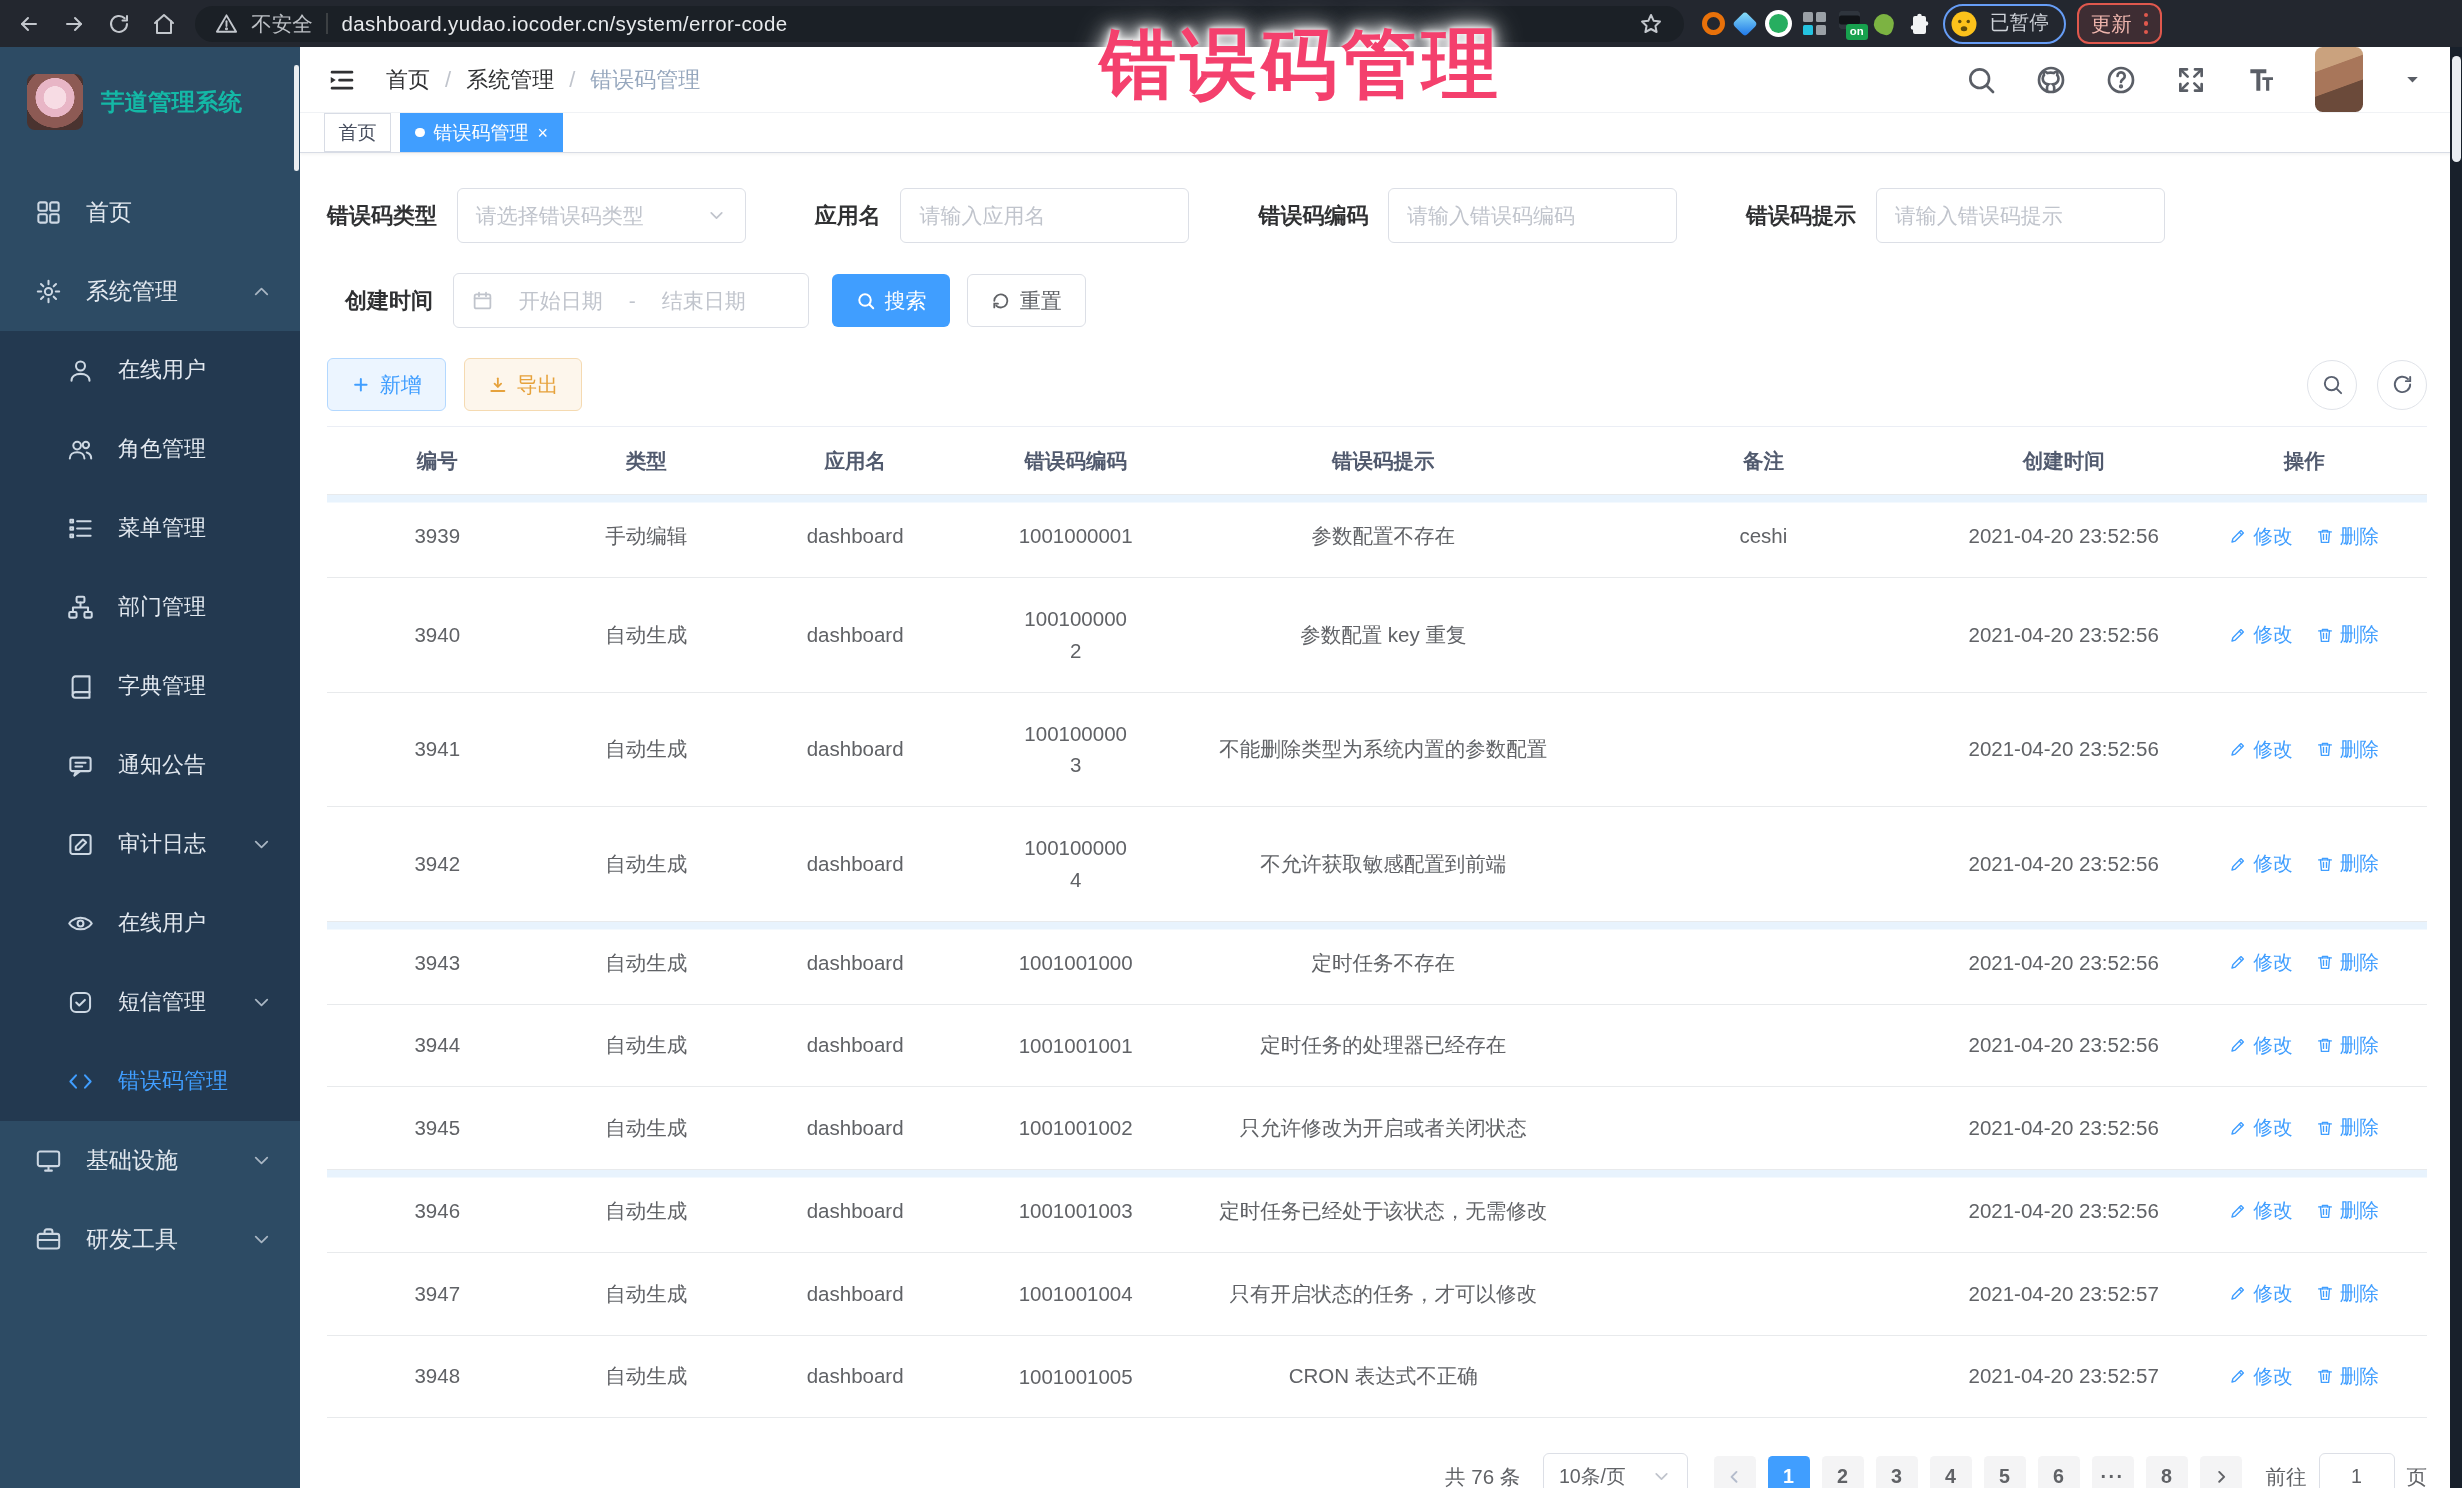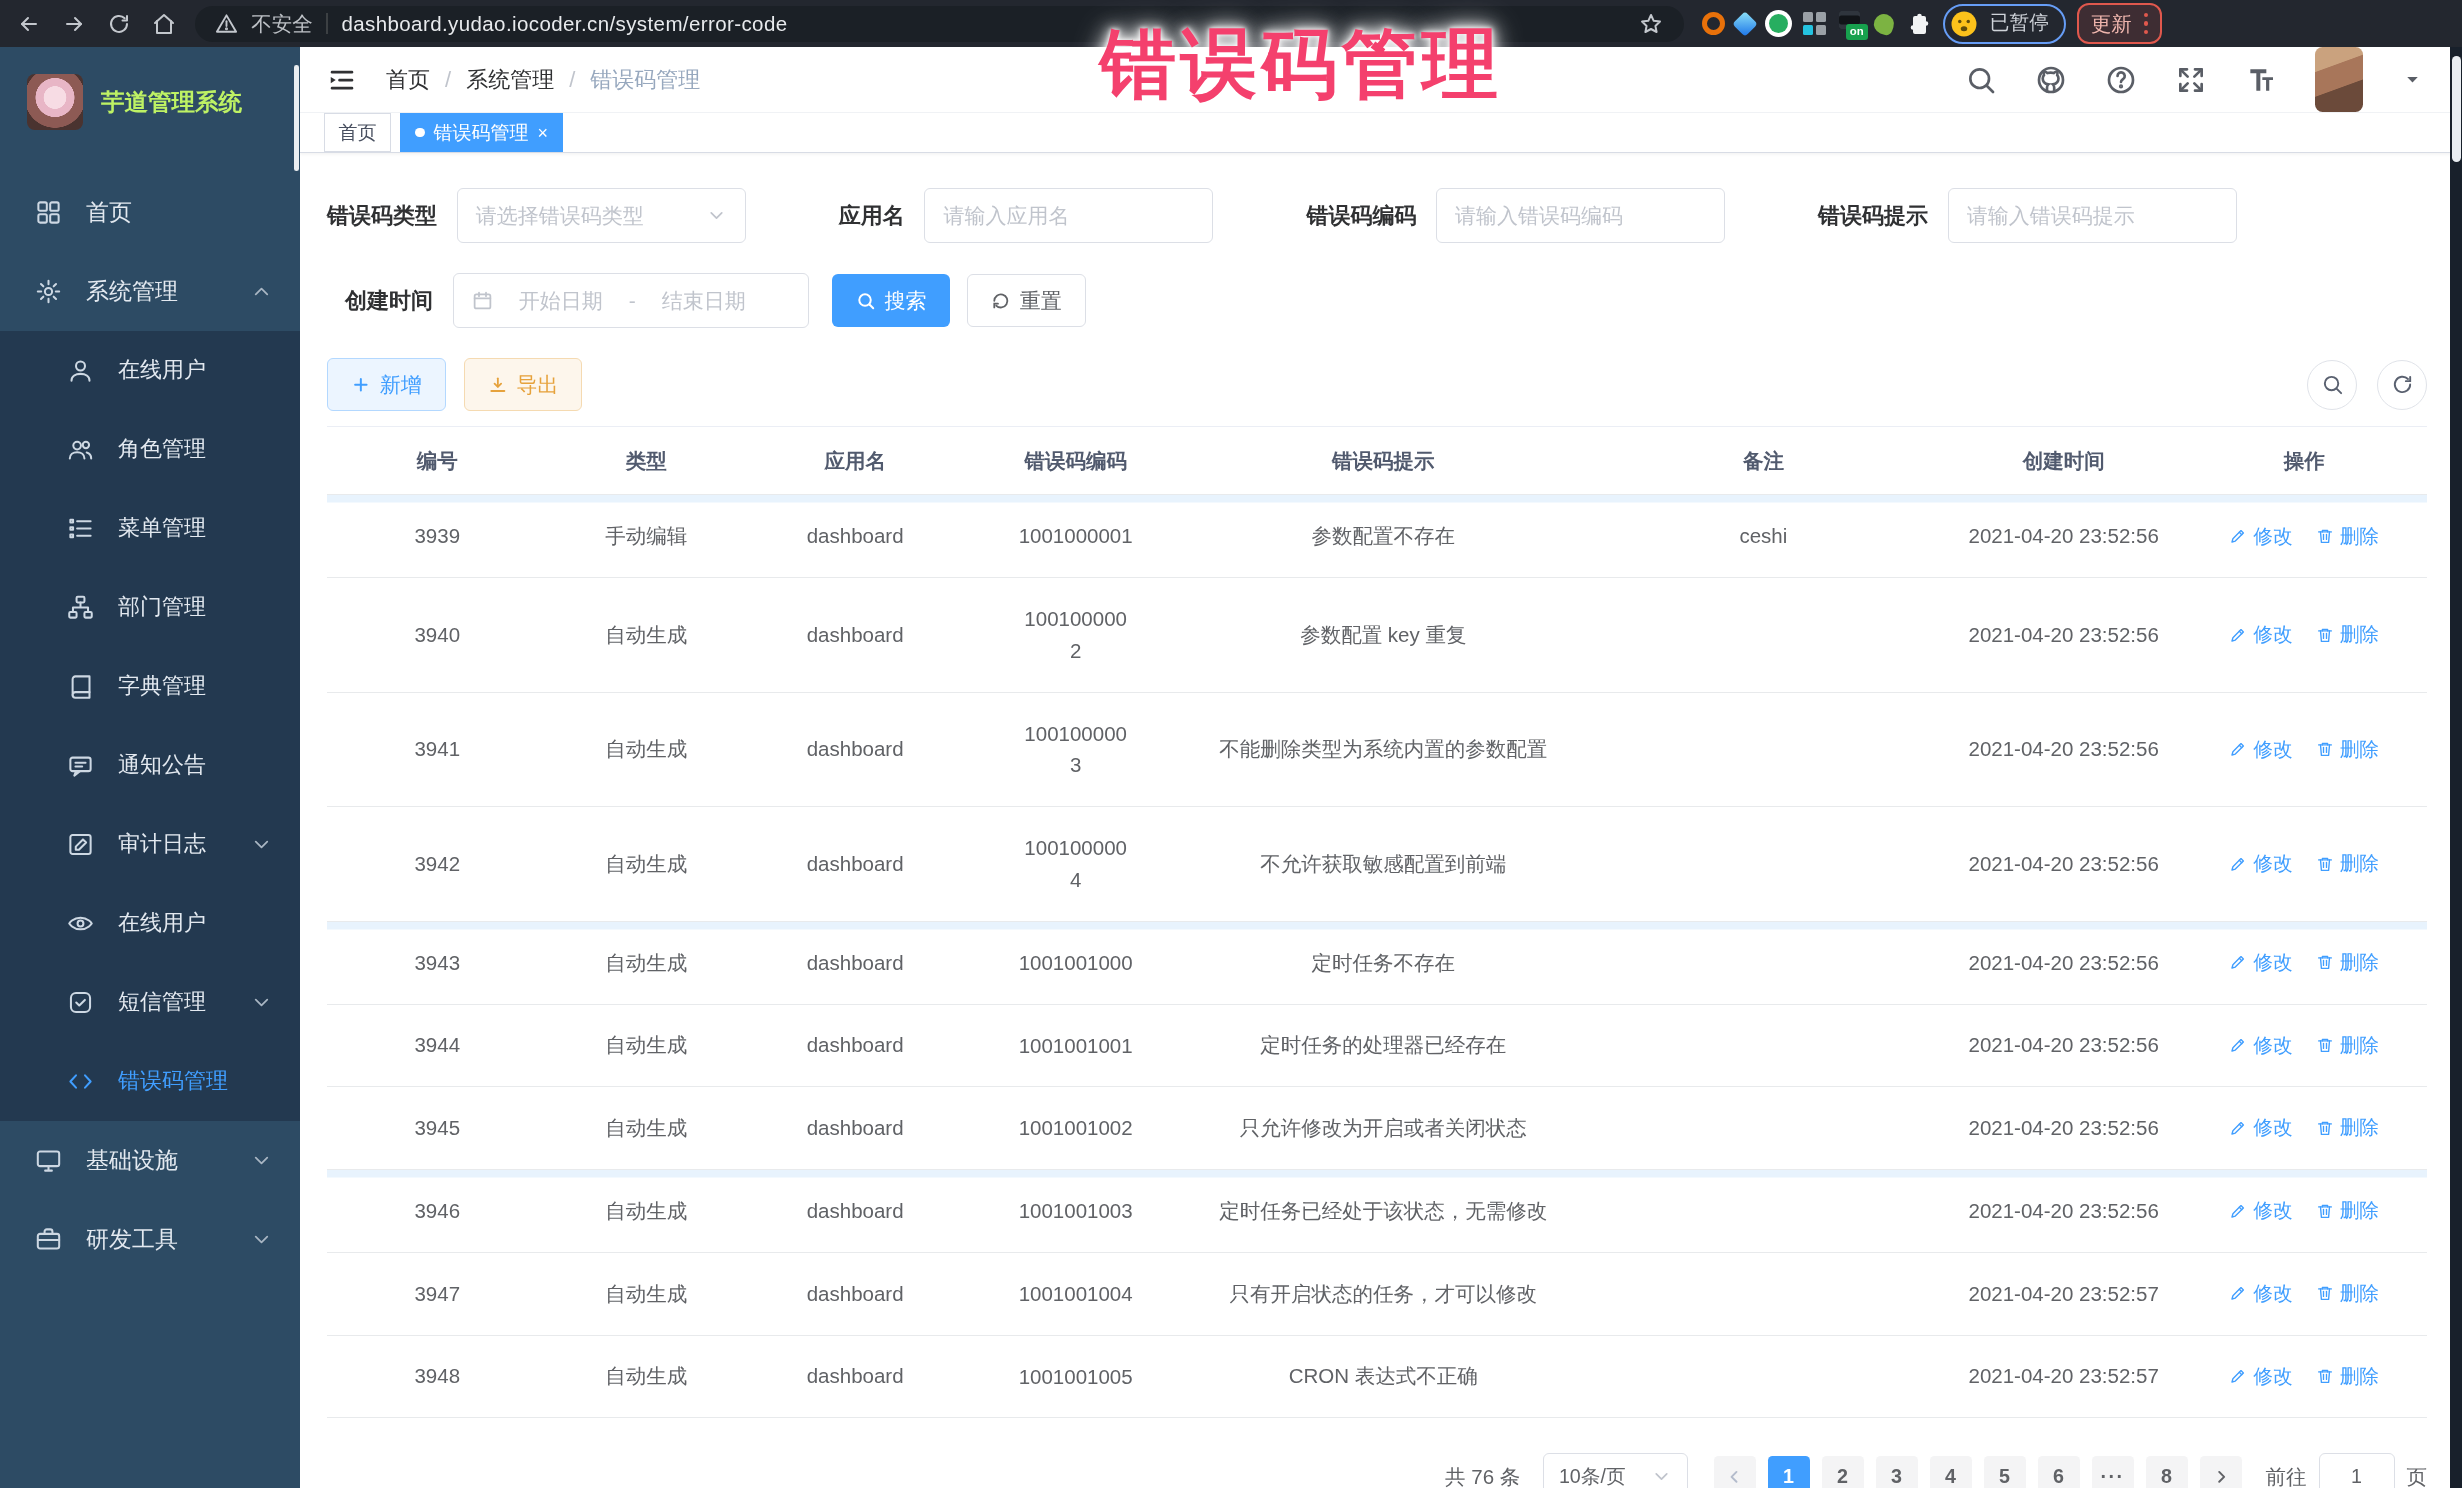--- a/index.html
+++ b/index.html
@@ -30,21 +30,21 @@
   .face { width:30px; height:30px; }
   .update-pill { display:flex; align-items:center; gap:12px; border:2.3px solid #e0584d; background:rgba(224,88,77,.14); border-radius:12px; padding:4.5px 12px; color:#f0b6ae; font-size:20.5px; cursor:pointer; }
   .kebab { display:flex; flex-direction:column; gap:3.8px; }
   .kebab i { width:4.5px; height:4.5px; border-radius:50%; background:#e0584d; }
 
   
   .app { display:flex; height:1441px; }
   .sidebar { width:300px; flex:none; background:#2d4b64; color:#e3e9f0; position:relative; overflow:hidden; }
   .logo-row { display:flex; align-items:center; gap:18px; padding:27px 18px 23px 27px; }
   .logo-img { width:56px; height:56px; border-radius:7.6px; flex:none; background:radial-gradient(circle at 50% 42%, #f7dce4 0 26%, #e8b6c6 27% 45%, #8d5a54 46% 70%, #4a3330 71%); }
-  .app-title { font-size:23.5px; font-weight:700; color:#bef264; }
+  .app-title { font-size:23.5px; font-weight:700; color:#14b8a6; }
   .menu { margin-top:19.7px; }
   .menu-item { height:79px; display:flex; align-items:center; gap:24px; padding:0 27px 0 35px; font-size:23px; cursor:pointer; }
   .menu-item.sub { background:#233950; padding-left:67px; font-size:22px; }
   .mi-icon { width:27px; height:27px; flex:none; color:#cdd8e3; }
   .mi-icon svg { width:27px; height:27px; }
   .menu-item .label { flex:1; white-space:nowrap; }
   .menu-item .arrow { color:#a9b6c3; width:23px; height:23px; }
   .menu-item .arrow svg { width:23px; height:23px; }
   .menu-item.active { color:#409eff; }
   .menu-item.active .mi-icon { color:#409eff; }
@@ -71,21 +71,21 @@
   
   .tags-bar { height:52px; display:flex; align-items:center; gap:9px; padding:0 24px; border-bottom:0.8px solid #d8dce5; box-shadow:0 1.5px 3px rgba(0,0,0,.05); }
   .tag { height:39px; display:flex; align-items:center; gap:9px; padding:0 13.6px; border:0.8px solid #d8dce5; background:#fff; color:#495060; font-size:19px; cursor:pointer; }
   .tag.active { background:#409eff; border-color:#409eff; color:#fff; }
   .tag .dot { width:9.8px; height:9.8px; border-radius:50%; background:#fff; }
   .tag .close { font-size:18px; line-height:1; }
 
   
   .content { flex:1; padding:35px 35px 0 27px; }
   .filter-row { display:flex; align-items:center; margin-bottom:30px; }
-  .field { display:flex; align-items:center; margin-right:93px; }
+  .field { display:flex; align-items:center; margin-right:69px; }
   .field:last-child { margin-right:0; }
   .f-label { font-size:22px; font-weight:700; color:#303133; margin-right:19.7px; white-space:nowrap; }
   .control { width:289px; height:55px; border:0.8px solid #dcdfe6; border-radius:6px; background:#fff; display:flex; align-items:center; padding:0 18px; font-size:21px; color:#c0c4cc; }
   .control input { border:none; outline:none; width:100%; font-size:21px; color:#606266; background:transparent; }
   .control input::placeholder { color:#c0c4cc; }
   .select-ctl { justify-content:space-between; cursor:pointer; }
   .ctl-ic { width:21px; height:21px; color:#c0c4cc; flex:none; }
   .ctl-ic svg { width:21px; height:21px; }
   .date-ctl { width:356px; gap:26px; cursor:pointer; }
   .date-ctl .ph { white-space:nowrap; }

